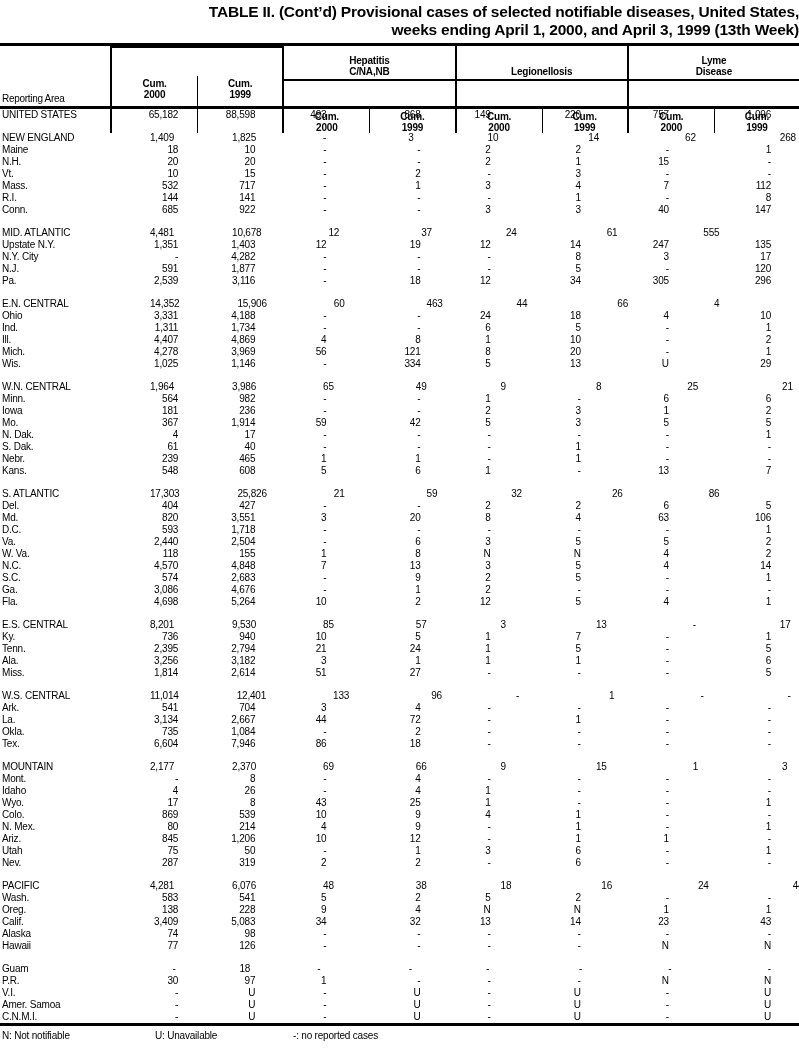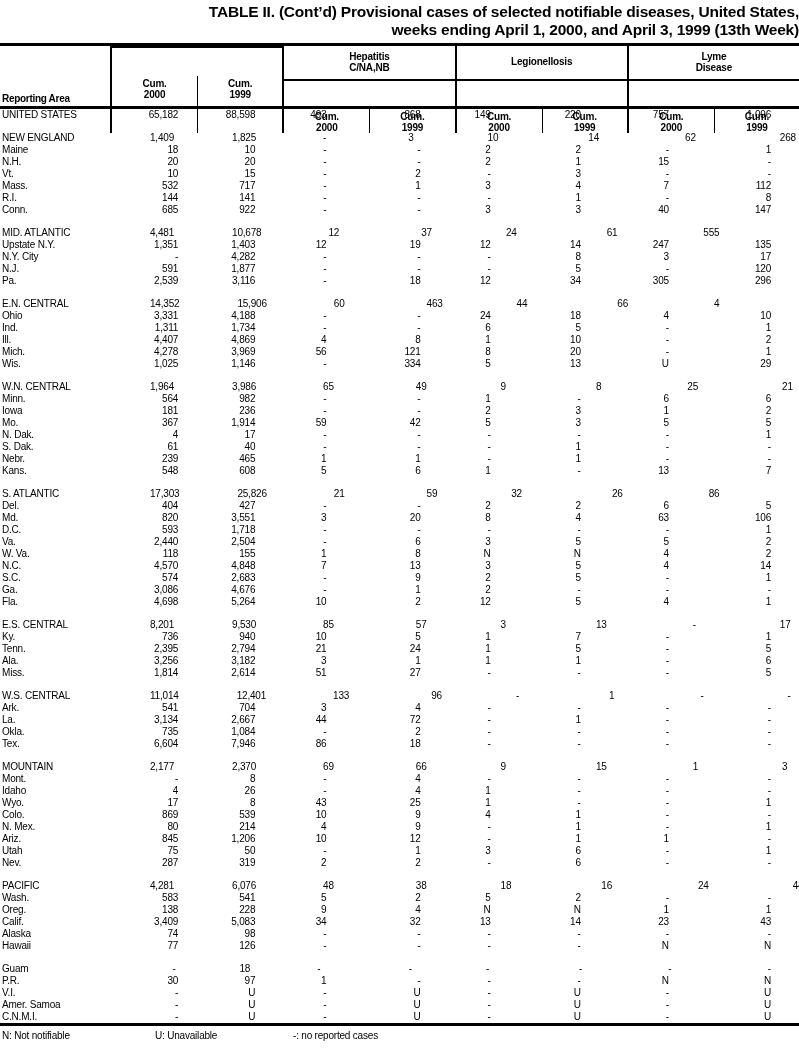--- a/index.html
+++ b/index.html
@@ -22,36 +22,36 @@
   }
   
   .thead{
     position:relative;
     border-top:3px solid #000;
     border-bottom:3px solid #000;
     height:60px;
   }
   .ra{
     position:absolute;left:2px;bottom:2px;
-    font-weight:bold;font-size:10px;letter-spacing:-0.3px;
+    font-weight:normal;font-size:10px;letter-spacing:-0.3px;
   }
   .groups{
     margin-left:110px;
     height:60px;
     display:grid;
     grid-template-columns:repeat(4,1fr);
   }
   .group{
     display:flex;flex-direction:column;
     border-left:2px solid #000;
   }
   .gname{
     flex:0 0 31px;
     display:flex;flex-direction:column;
-    justify-content:center;align-items:center;
+    justify-content:flex-end;align-items:center;
     font-weight:bold;font-size:10px;line-height:11px;
     padding-bottom:2px;letter-spacing:-0.2px;
     text-align:center;
   }
   .gsub{
     flex:1;
     border-top:2px solid #000;
     display:grid;grid-template-columns:1fr 1fr;
   }
   .subcell{

